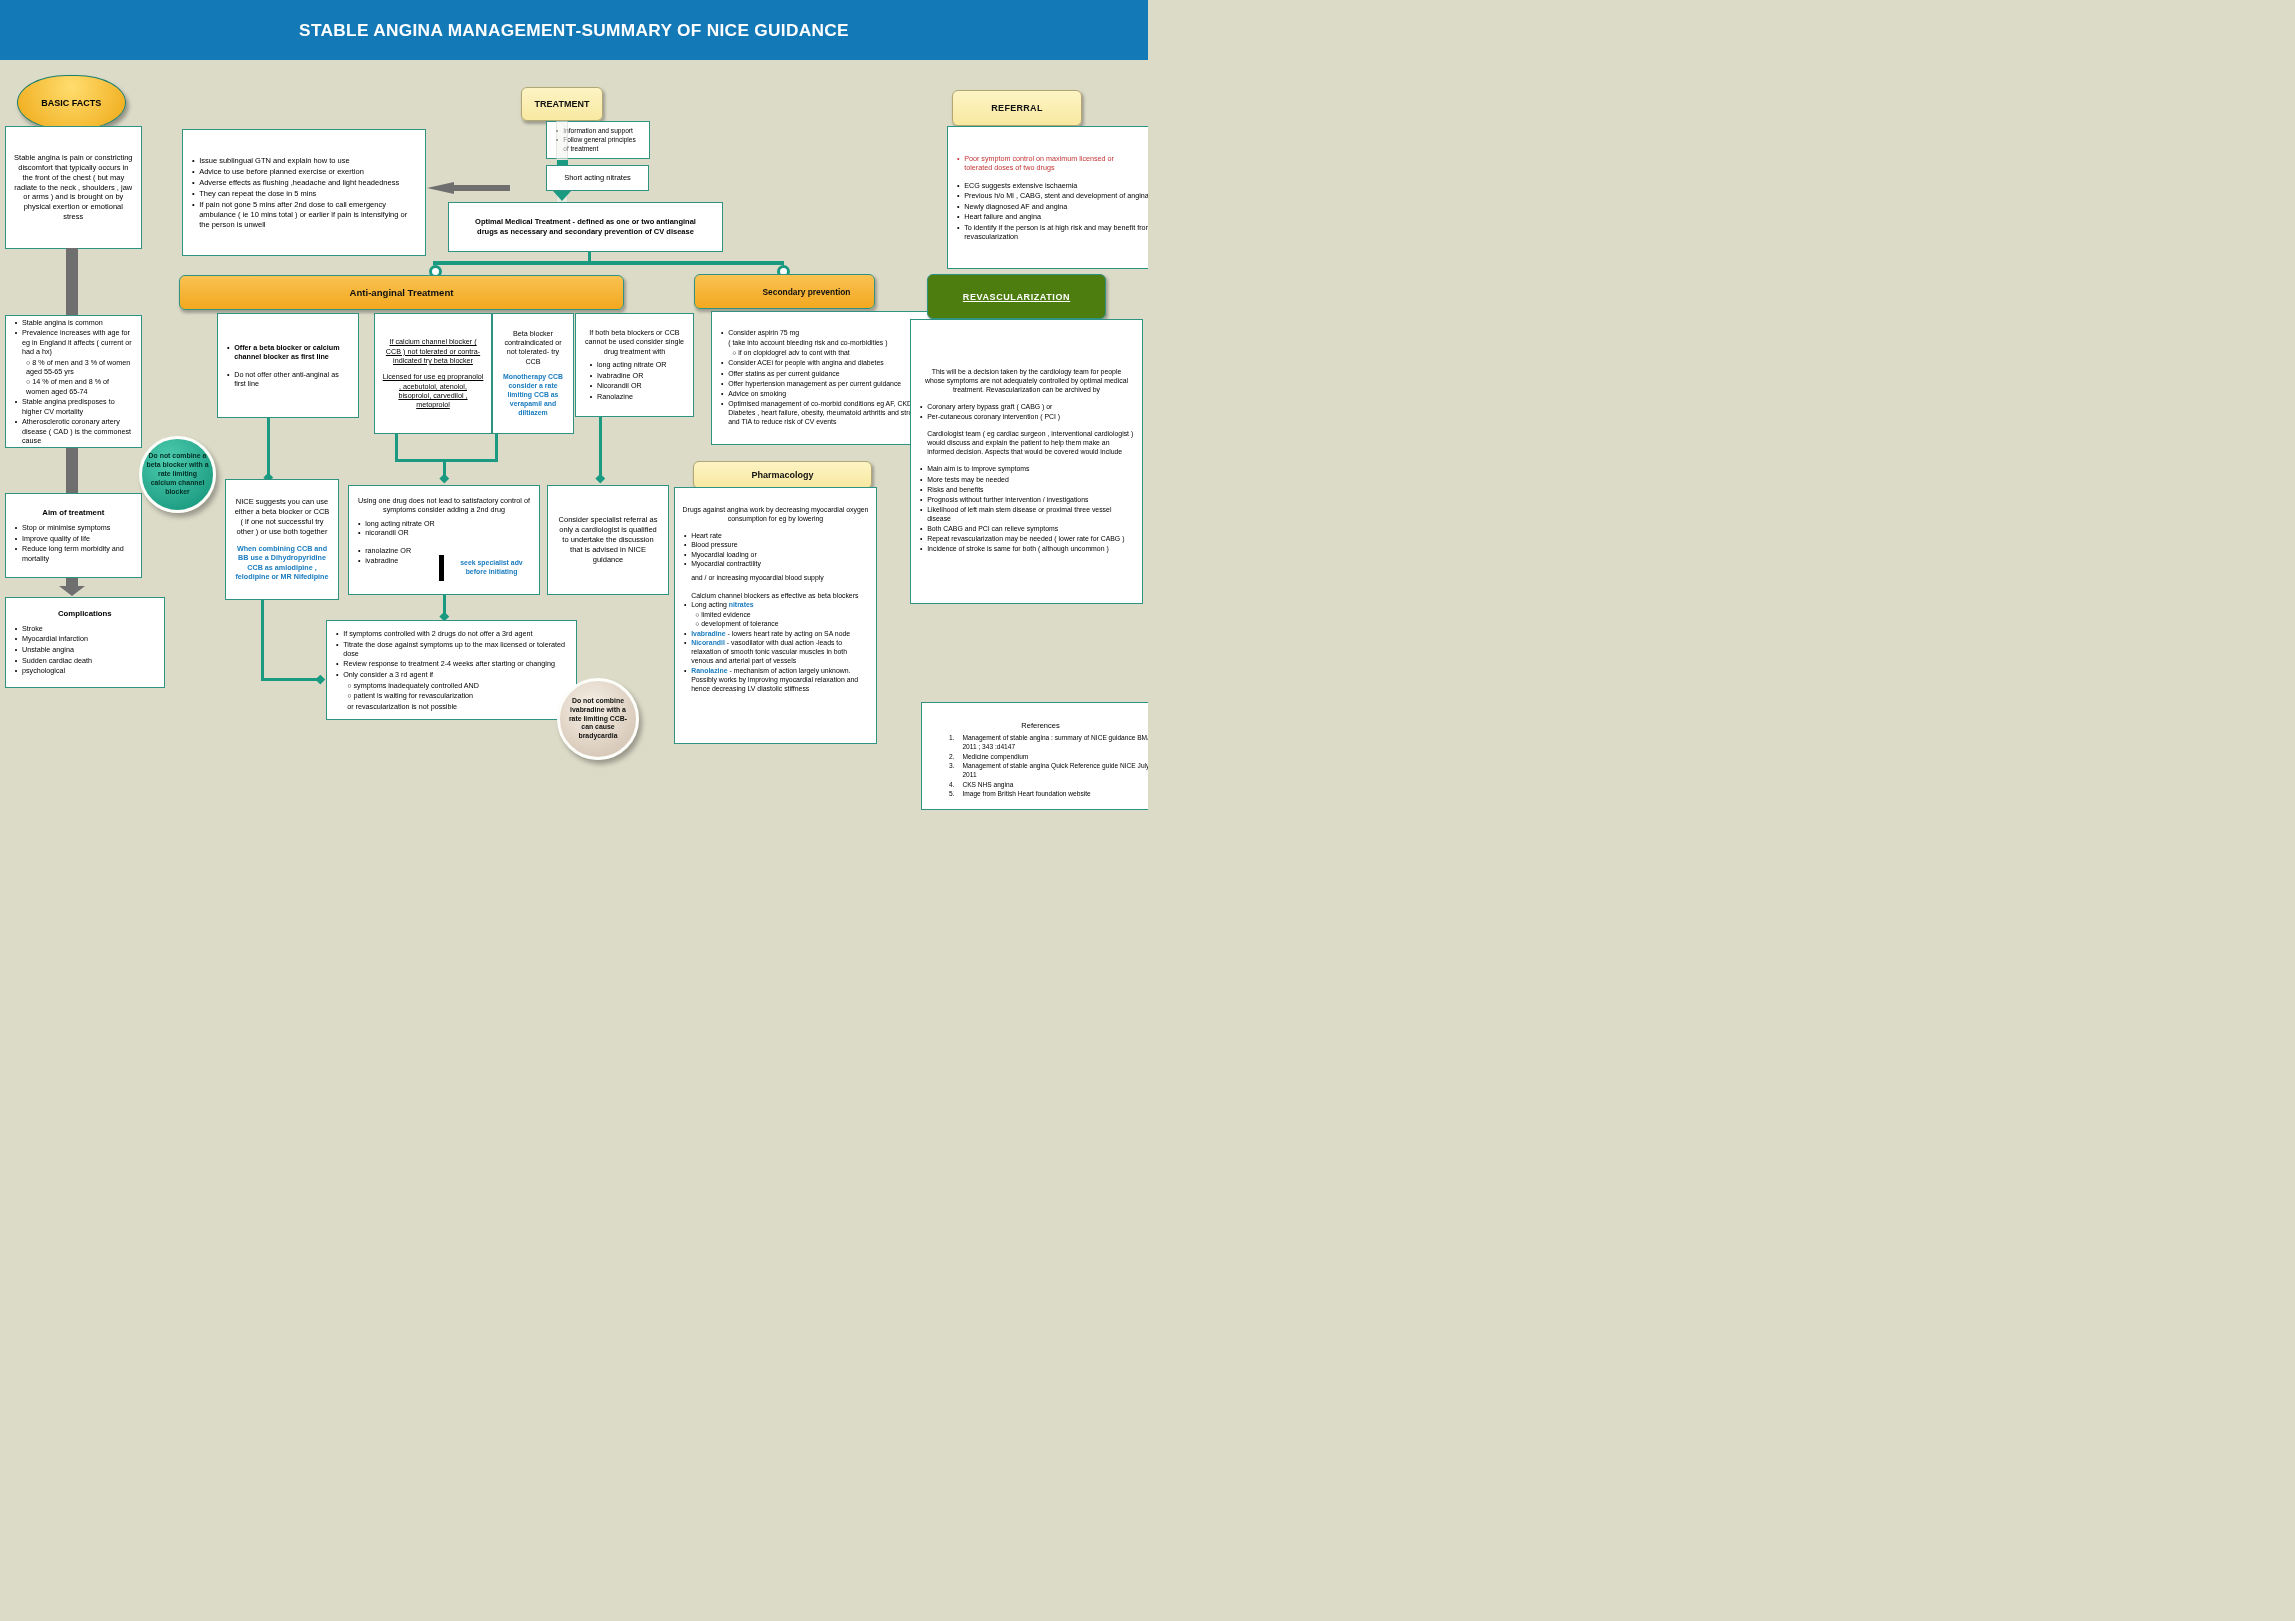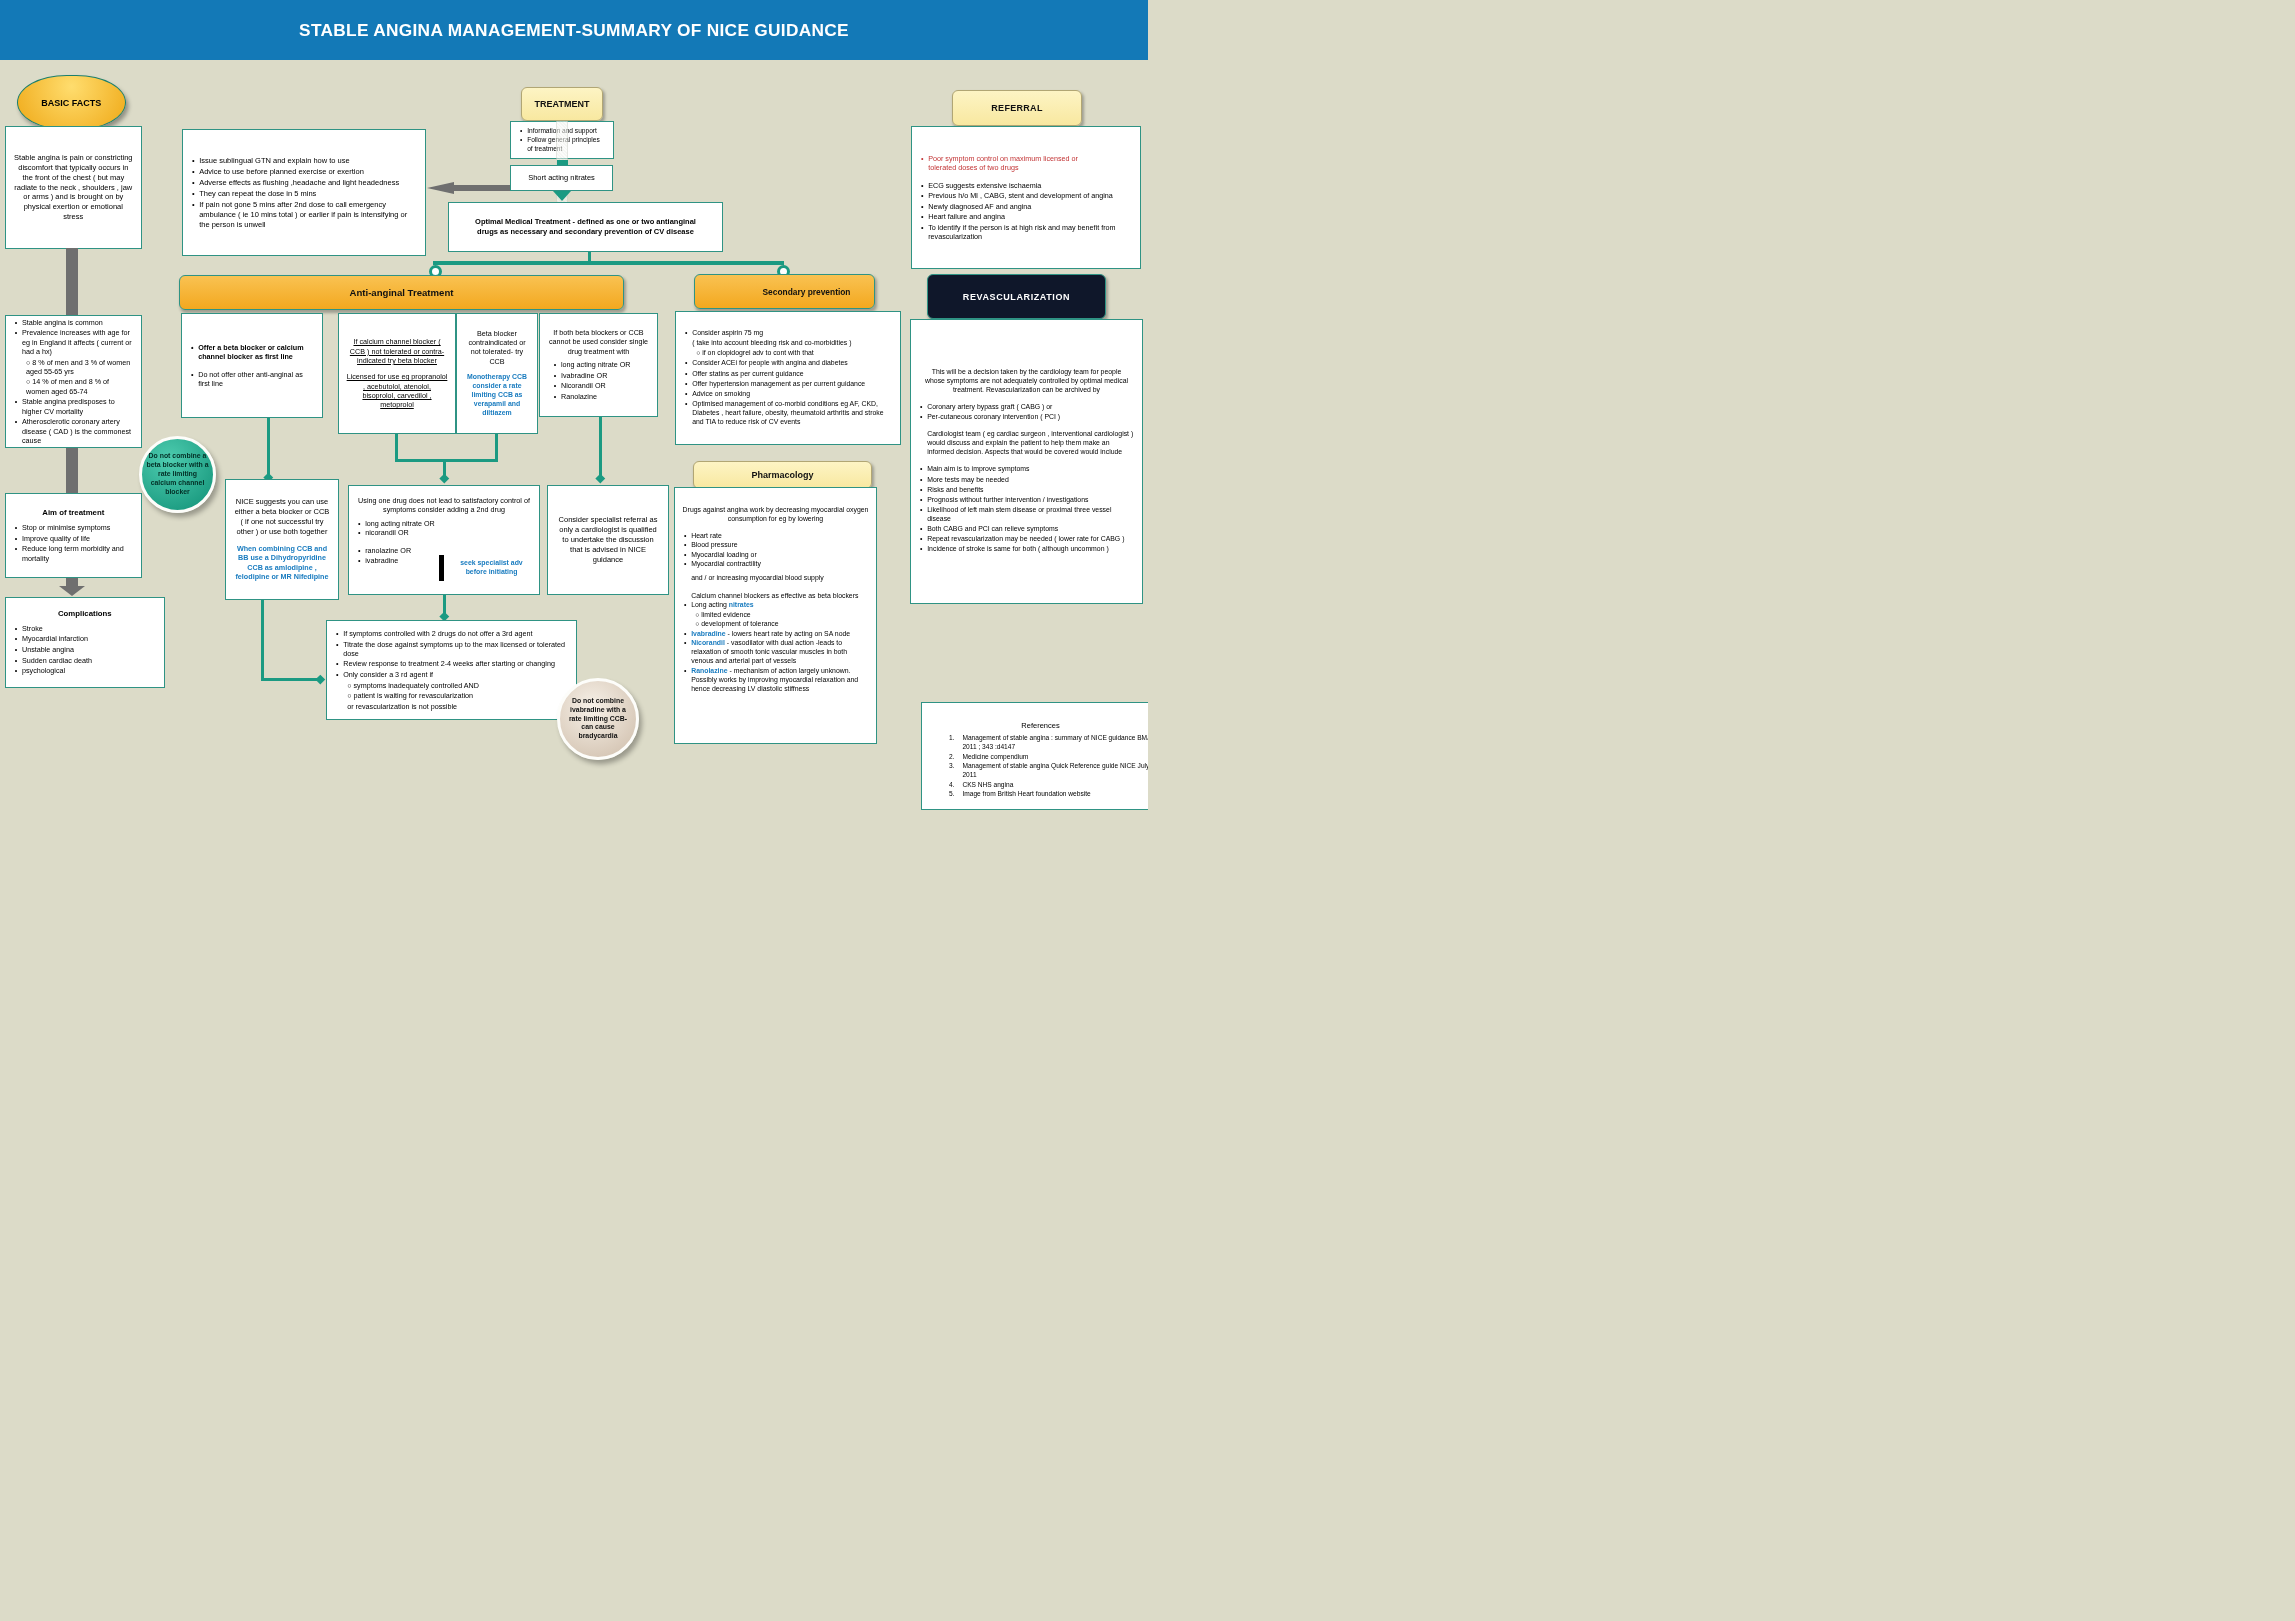--- a/index.html
+++ b/index.html
@@ -4,21 +4,21 @@
 <style>
   html,body{margin:0;padding:0;background:#dcdbc8;font-family:"Liberation Sans",sans-serif;}
   #canvas{position:relative;width:1148px;height:811px;background:#dcdbc8;overflow:hidden;}
   .abs{position:absolute;box-sizing:border-box;}
   
   .top-band{left:0;top:0;width:1148px;height:60px;background:#1379b7;}
   .main-title{left:0;top:0;width:1148px;height:60px;display:flex;align-items:center;justify-content:center;
     color:#fff;font-size:17.3px;font-weight:bold;letter-spacing:0.3px;}
   
   .box{background:#fff;border:1.2px solid #2f9384;}
-  .thin{border-width:0.9px;}
+  .thin{border-width:0.9px;margin-left:36px;}
   .pad{padding:6px 7.2px;}
   .vcenter{display:flex;flex-direction:column;justify-content:center;}
   .center{text-align:center;}
   .fs12{font-size:7.2px;line-height:1.3;}
   .fs125{font-size:7.5px;line-height:1.32;}
   .fs115{font-size:6.9px;line-height:1.3;}
   .fs11{font-size:6.6px;line-height:1.3;}
   .bold{font-weight:bold;}
   .blue{color:#187bbf;font-weight:bold;}
   .red{color:#c23334;}
@@ -26,21 +26,21 @@
   .li::before{content:"\2022";position:absolute;left:1.8px;top:0;}
   .lc{position:relative;padding-left:9px;margin:0.6px 0;}
   .ls{position:relative;padding-left:13px;margin:0.6px 0;}
   .gap{height:7.2px;}
   .gap6{height:3.6px;}
   
   .hdr{display:flex;align-items:center;justify-content:center;font-weight:bold;border-radius:6px;
        box-shadow:1.8px 2.4px 3px rgba(0,0,0,.28);}
   .hdr-yellow{background:linear-gradient(#fdf4c4,#f8e8a0);border:0.6px solid #b1a674;color:#111;}
   .hdr-orange{background:linear-gradient(#f9c252,#f3a81f);border:1.2px solid #2f9384;color:#111;}
-  .hdr-coral{background:#0f172a;border:1.2px solid #2f9384;color:#fff;letter-spacing:0.6px;}
+  .hdr-coral{background:#4d7c0f;border:1.2px solid #2f9384;color:#fff;letter-spacing:0.6px;text-decoration:underline;}
   .oval{border-radius:50%/55%;background:radial-gradient(circle at 50% 20%,#ffdd6e,#efa816);
         border:1.2px solid #1c7f6c;box-shadow:2.4px 3.6px 4.2px rgba(0,0,0,.35);
         display:flex;align-items:center;justify-content:center;font-weight:bold;font-size:9px;}
   
   .grey{background:#6f6f6f;}
   .tri-down-grey{width:0;height:0;border-left:13px solid transparent;border-right:13px solid transparent;border-top:10.8px solid #6f6f6f;}
   .tri-left-grey{width:0;height:0;border-top:6.6px solid transparent;border-bottom:6.6px solid transparent;border-right:27px solid #6f6f6f;}
   
   .teal{background:#1b9a82;}
   .tri-down-teal{width:0;height:0;border-left:9px solid transparent;border-right:9px solid transparent;border-top:10.8px solid #1b9a82;}

